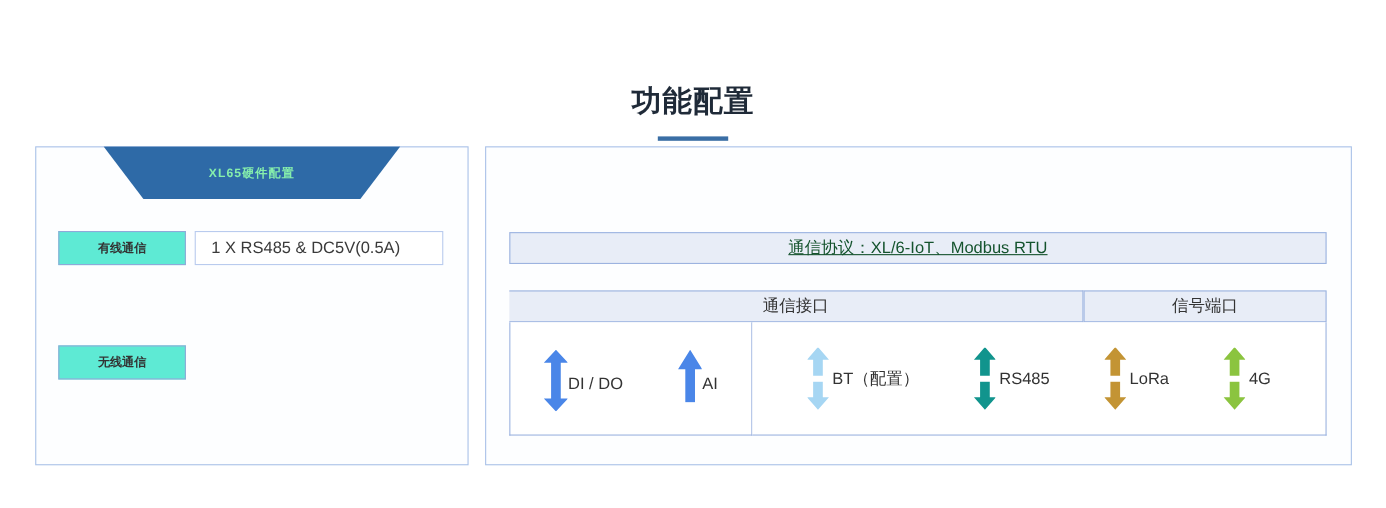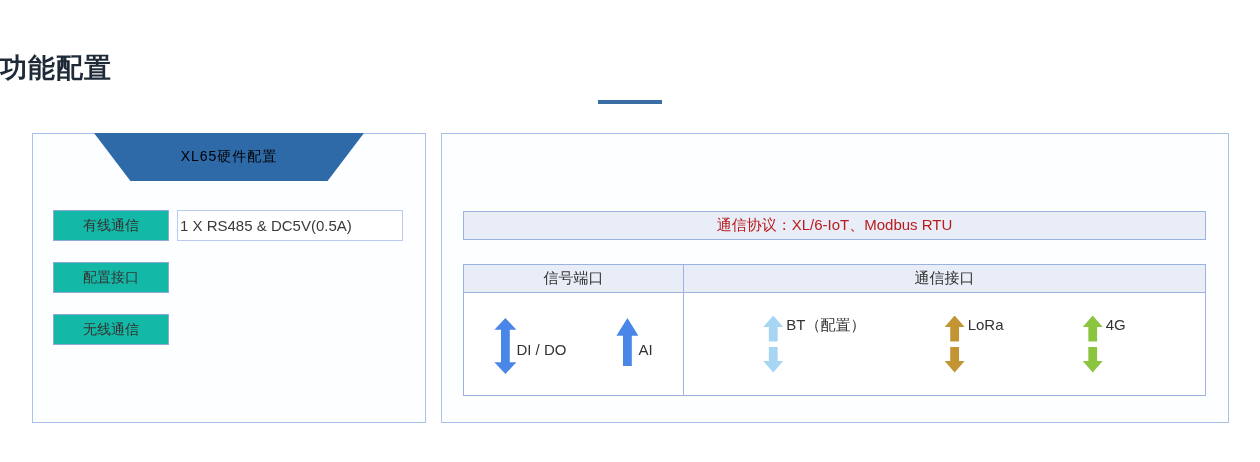--- a/index.html
+++ b/index.html
@@ -2,56 +2,56 @@
 <html><head>
 <meta charset="utf-8">
 <style>
   * { margin: 0; padding: 0; box-sizing: border-box; }
   html,body { width: 1260px; height: 462px; background: #ffffff;
     font-family: "Liberation Sans", "DejaVu Sans", sans-serif; }
 
   .page { position: relative; width: 1260px; height: 462px; overflow: hidden; }
 
   
-  .title-block { padding-top: 50px; text-align: left; }
+  .title-block { padding-top: 74px; text-align: center; }
   .page-title { font-size: 27px; font-weight: bold; color: #1f2a38; letter-spacing: 1px; }
   .title-underline { width: 64px; height: 4px; background: #3a6ea5; margin: 14px auto 0 auto; }
 
   
   .panels { position: absolute; top: 133px; left: 32px; right: 31px;
     display: flex; gap: 15px; }
   .panel { position: relative; height: 290px; border: 1px solid #a9c1e8;
     background: #fdfeff; }
   .panel-left { width: 394px; flex: none; }
   .panel-right { flex: 1; }
 
   .trapezoid { position: absolute; top: -1px; left: 50%; transform: translateX(-50%);
     height: 48px; background: #2e6aa7;
     clip-path: polygon(0 0, 100% 0, 86.5% 100%, 13.5% 100%);
     display: flex; align-items: center; justify-content: center; }
   .panel-left .trapezoid { width: 270px; }
   .panel-right .trapezoid { width: 285px; left: calc(50% + 17px); }
-  .trapezoid span { color: #000000; font-size: 14px; font-weight: normal; letter-spacing: 1px; }
+  .trapezoid span { color: #86efac; font-size: 11px; font-weight: bold; letter-spacing: 1px; }
 
   
   .hw-rows { position: absolute; top: 76px; left: 20px; right: 22px;
     display: flex; flex-direction: column; gap: 21px; }
   .hw-row { display: flex; gap: 8px; height: 31px; }
-  .hw-label { width: 116px; flex: none; background: #14b8a6; border: 1px solid #8fa9d9;
+  .hw-label { width: 116px; flex: none; background: #5eead4; border: 1px solid #8fa9d9;
     display: flex; align-items: center; justify-content: center;
-    font-size: 14px; color: #333333; }
+    font-size: 11px; color: #333333; font-weight: bold; }
   .hw-value { flex: 1; background: #ffffff; border: 1px solid #b9cbee;
-    display: flex; align-items: center; padding-left: 2px;
+    display: flex; align-items: center; padding-left: 14px;
     font-size: 15px; color: #3a3a3a; }
 
   
   .protocol-bar { position: absolute; top: 77px; left: 21px; right: 22px; height: 29px;
     background: #e8edf7; border: 1px solid #9cb3e0;
     display: flex; align-items: center; justify-content: center;
-    font-size: 15px; color: #b91c1c; }
+    font-size: 15px; color: #14532d; text-decoration: underline; }
 
   .fn-table { position: absolute; top: 130px; left: 21px; right: 22px; }
   .fn-thead { display: flex; height: 29px; }
   .fn-th { background: #e8edf7; border: 1px solid #9cb3e0;
     display: flex; align-items: center; justify-content: center;
     font-size: 15px; color: #333333; }
   .fn-th.signal { width: 221px; flex: none; }
   .fn-th.comm { flex: 1; border-left: none; }
   .fn-tbody { display: flex; height: 103px; }
   .fn-td { background: #ffffff; border: 1px solid #9cb3e0; border-top: none; }
@@ -63,21 +63,21 @@
   
   .signal-group { display: flex; flex-direction: row; align-items: center; }
   .arrow-slot { height: 58px; display: flex; align-items: flex-start; }
   .signal-group .lbl { font-size: 15px; color: #333333; margin-top: 5px; white-space: nowrap; }
 
   .arr-double { width: 22px; height: 56px; background: var(--c, #4a86e8);
     clip-path: polygon(50% 0, 100% 21%, 70% 21%, 70% 79%, 100% 79%, 50% 100%, 0 79%, 30% 79%, 30% 21%, 0 21%); }
   .arr-up { width: 22px; height: 48px; background: var(--c, #4a86e8);
     clip-path: polygon(50% 0, 100% 37%, 70% 37%, 70% 100%, 30% 100%, 30% 37%, 0 37%); }
 
-  .comm-group { display: flex; gap: 3px; }
+  .comm-group { display: flex; align-items: center; gap: 3px; }
   .comm-group .lbl { font-size: 15px; color: #333333; white-space: nowrap; }
   .arr-split { display: flex; flex-direction: column; gap: 5px; }
   .arr-split .half-up { width: 20px; height: 26px; background: var(--c);
     clip-path: polygon(50% 0, 100% 44%, 72% 44%, 72% 100%, 28% 100%, 28% 44%, 0 44%); }
   .arr-split .half-down { width: 20px; height: 26px; background: var(--c);
     clip-path: polygon(50% 100%, 100% 56%, 72% 56%, 72% 0, 28% 0, 28% 56%, 0 56%); }
 </style>
 </head>
 <body>
 
@@ -93,36 +93,35 @@
     <section class="panel panel-left">
       <div class="trapezoid">
         <span>XL65硬件配置</span>
       </div>
       <div class="hw-rows">
         <div class="hw-row">
           <div class="hw-label">有线通信</div>
           <div class="hw-value">1 X RS485 &amp; DC5V(0.5A)</div>
         </div>
         <div class="hw-row">
-          <div class="hw-label">配置接口</div>
         </div>
         <div class="hw-row">
           <div class="hw-label">无线通信</div>
         </div>
       </div>
     </section>
 
     <section class="panel panel-right">
 
       <div class="protocol-bar">通信协议：XL/6-IoT、Modbus RTU</div>
 
       <div class="fn-table">
         <div class="fn-thead">
+          <div class="fn-th comm">通信接口</div>
           <div class="fn-th signal">信号端口</div>
-          <div class="fn-th comm">通信接口</div>
         </div>
         <div class="fn-tbody">
 
           <div class="fn-td signal">
             <div class="signal-group">
               <div class="arrow-slot">
                 <div class="arr-double" style="--c: #4a86e8;"></div>
               </div>
               <div class="lbl">DI / DO</div>
             </div>
@@ -136,20 +135,27 @@
 
           <div class="fn-td comm">
             <div class="comm-group">
               <div class="arr-split" style="--c: #a6d6f3;">
                 <div class="half-up"></div>
                 <div class="half-down"></div>
               </div>
               <div class="lbl">BT（配置）</div>
             </div>
             <div class="comm-group">
+              <div class="arr-split" style="--c: #11948d;">
+                <div class="half-up"></div>
+                <div class="half-down"></div>
+              </div>
+              <div class="lbl">RS485</div>
+            </div>
+            <div class="comm-group">
               <div class="arr-split" style="--c: #c39434;">
                 <div class="half-up"></div>
                 <div class="half-down"></div>
               </div>
               <div class="lbl">LoRa</div>
             </div>
             <div class="comm-group">
               <div class="arr-split" style="--c: #8bc43f;">
                 <div class="half-up"></div>
                 <div class="half-down"></div>

